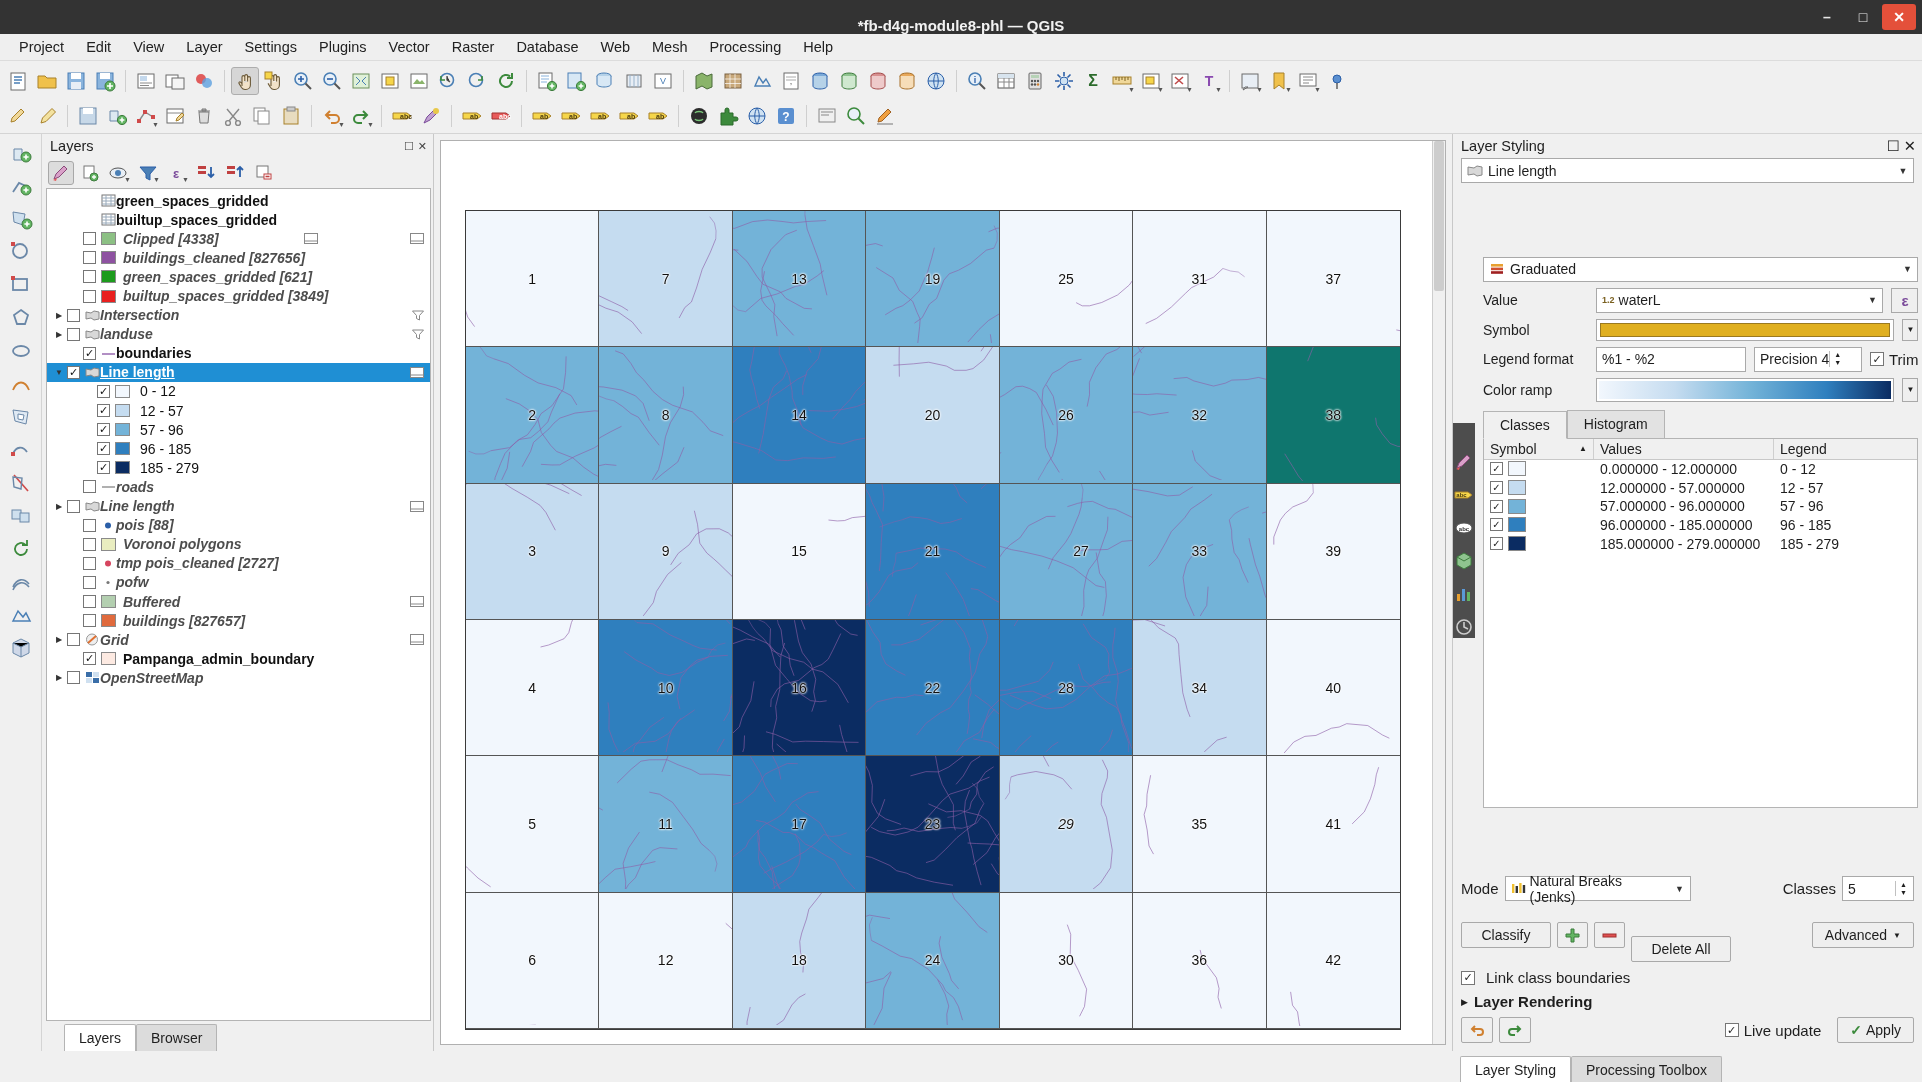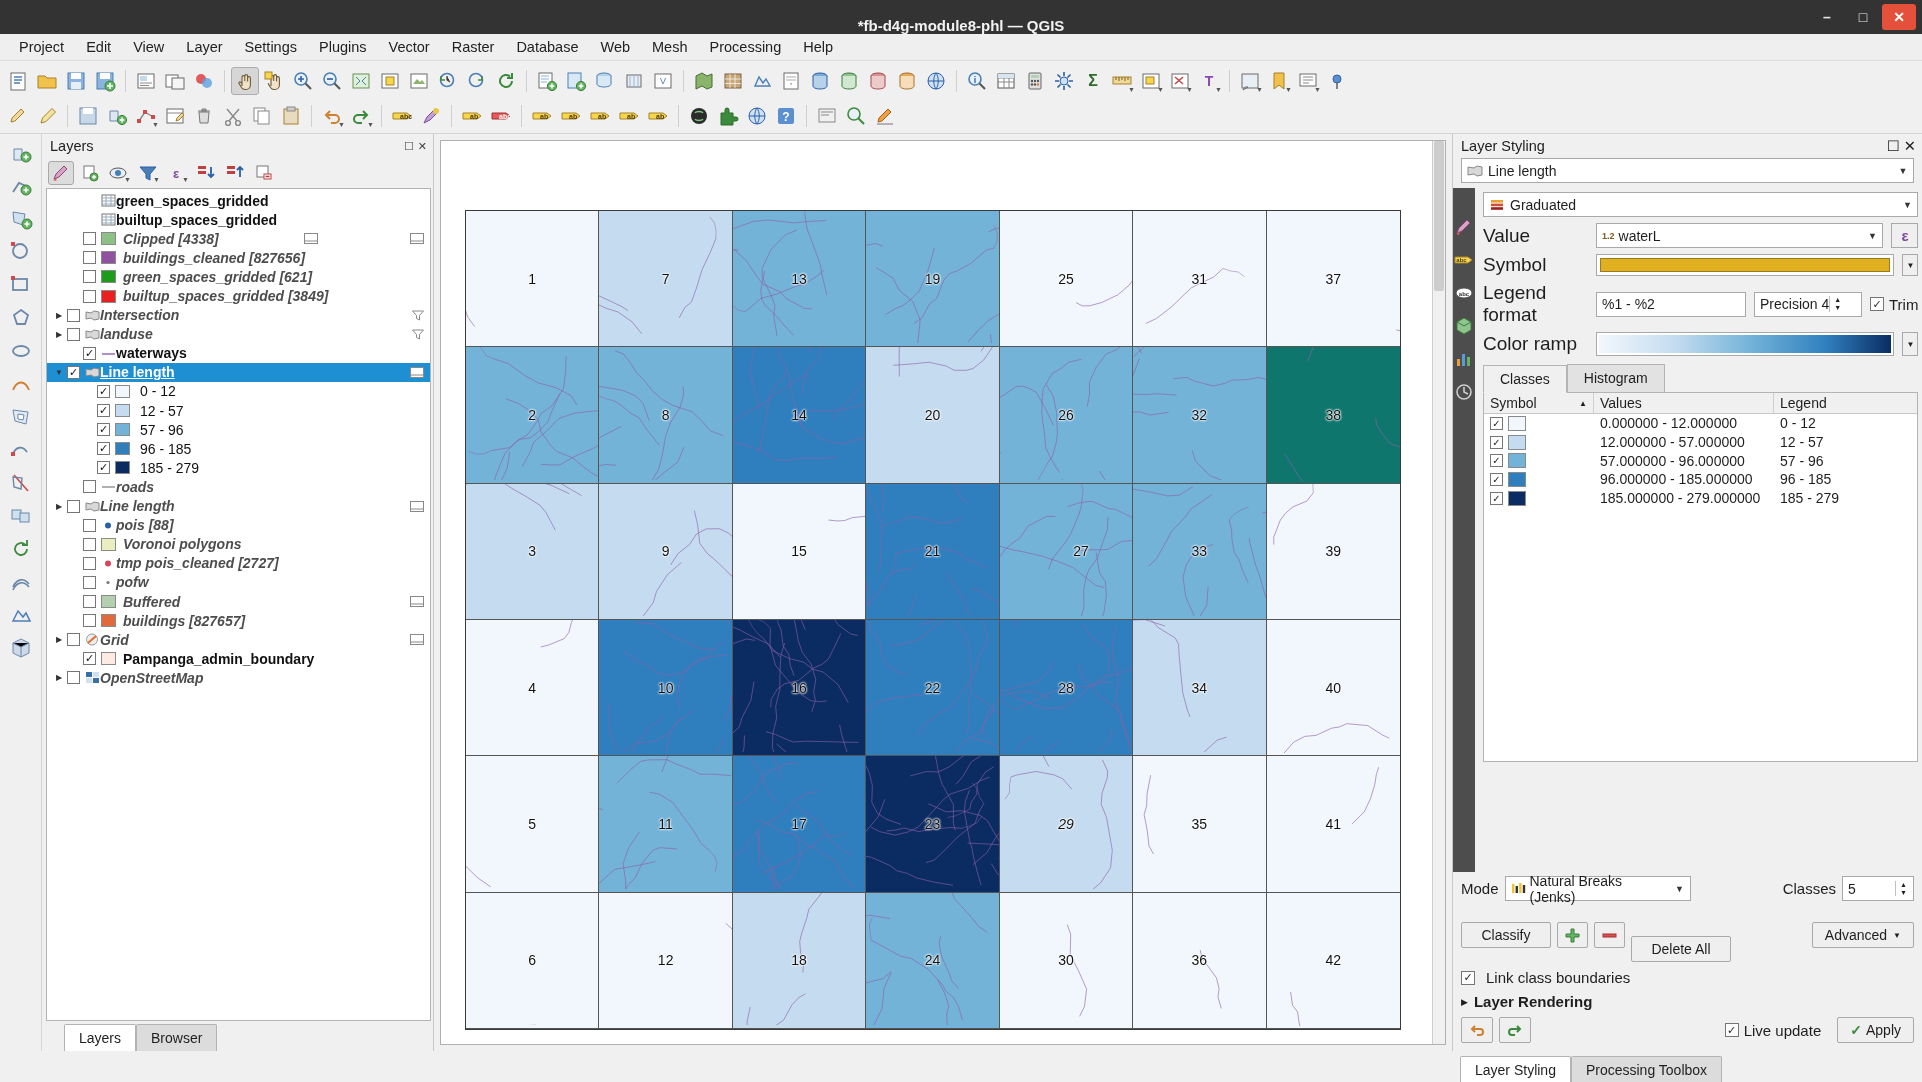--- a/index.html
+++ b/index.html
@@ -82,27 +82,27 @@
   .scrollv { position:absolute; right:0; top:0; width:13px; bottom:0; background:#f0f0f0; border-left:1px solid #cdcdcd;}
   .scrollv .thumb { position:absolute; top:0; left:1px; width:10px; height:150px; background:#cdcdcd; border-radius:2px;}
   
   .panel-style { width:470px; background:#f0f0f0; display:flex; flex-direction:column;
                  border-left:1px solid #c8c8c8;}
   .ps-title { height:24px; display:flex; align-items:center; justify-content:space-between;
               padding:0 6px 0 8px; font-size:14.5px;}
   .combo { height:25px; background:#fff; border:1px solid #a9a9a9; display:flex; align-items:center;
            padding:0 2px 0 5px; font-size:14px; position:relative;}
   .combo .arrow { margin-left:auto; width:16px; text-align:center; font-size:9px; color:#333;}
-  .ps-main { flex:1; display:flex; }
+  .ps-main { flex:1; display:flex;align-items:center; }
   .ps-icons { width:30px; background:#4d4d4d; display:flex; flex-direction:column; align-items:center;
               padding-top:28px; gap:11px;}
   .ps-ic { width:22px; height:22px; display:flex; align-items:center; justify-content:center;}
   .ps-content { flex:1; padding:4px 8px 0 8px;}
   .frow { display:flex; align-items:center; gap:8px; margin-bottom:6px;}
-  .flabel { width:105px; font-size:19px;}
+  .flabel { width:105px; font-size:14px;}
   .fgrow { flex:1; }
   .spin { width:16px; display:flex; flex-direction:column; justify-content:center; font-size:7px;
           border-left:1px solid #c0c0c0; align-items:center; line-height:1.1;}
   .chk { width:14px; height:14px; border:1px solid #767676; background:#fff; display:inline-flex;
          align-items:center; justify-content:center; font-size:11px; margin-right:5px;}
   .tabs2 { display:flex; margin-top:8px; }
   .t2 { padding:5px 16px; font-size:14px; background:#e2e2e2; border:1px solid #b4b4b4;
         border-bottom:none; }
   .t2.act { background:#f0f0f0; border-bottom:1px solid #f0f0f0; position:relative; top:1px;}
   .classtable { background:#fff; border:1px solid #b4b4b4; height:370px; }
@@ -887,21 +887,21 @@
         </div>
         <div class="lrow">
           <span class="expander"></span>
           <span style="width:16px;"></span>
           <span class="cbx">✓</span>
           <span class="mini-ic">
             <svg width="15" height="13" viewBox="0 0 15 13">
               <path d="M1 7h13" stroke="#b28fc4" stroke-width="2"></path>
             </svg>
           </span>
-          <span class="lname on">waterways</span>
+          <span class="lname on">boundaries</span>
         </div>
         <div class="lrow selected">
           <span class="expander">▼</span>
           <span class="cbx">✓</span>
           <span class="mini-ic">
             <svg width="15" height="13" viewBox="0 0 15 13">
               <path d="M1 3l5 1 3-2 5 1v7l-5 1-3-2-5 1z" fill="#d8d8d8" stroke="#888"></path>
             </svg>
           </span>
           <span class="lname on">Line length</span>

